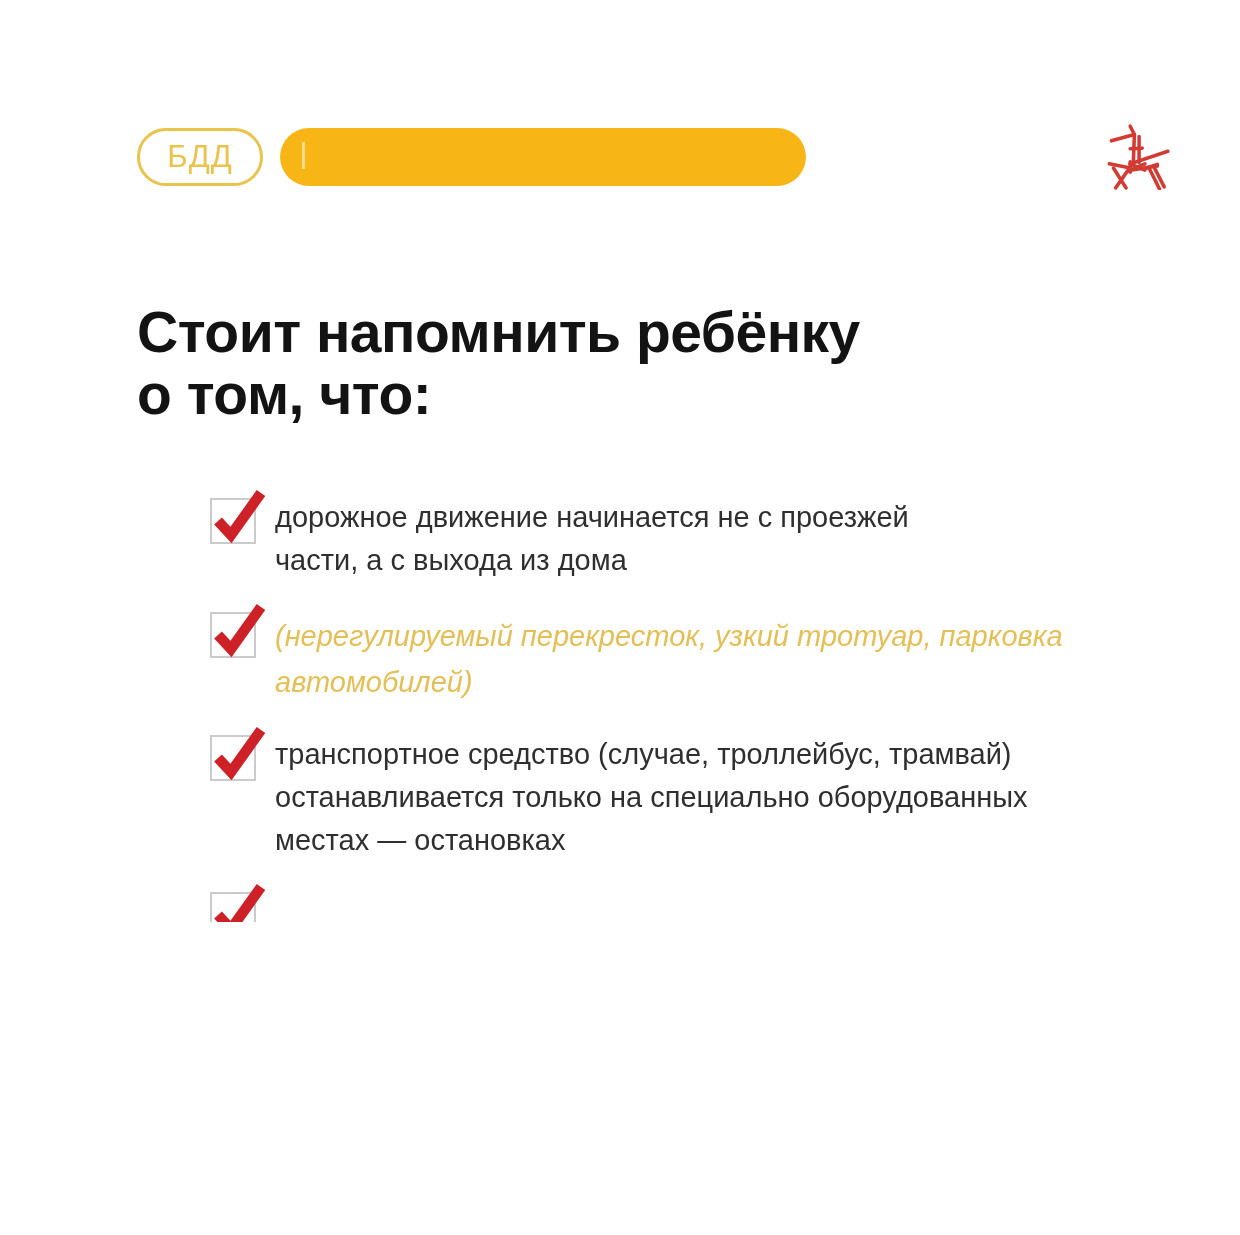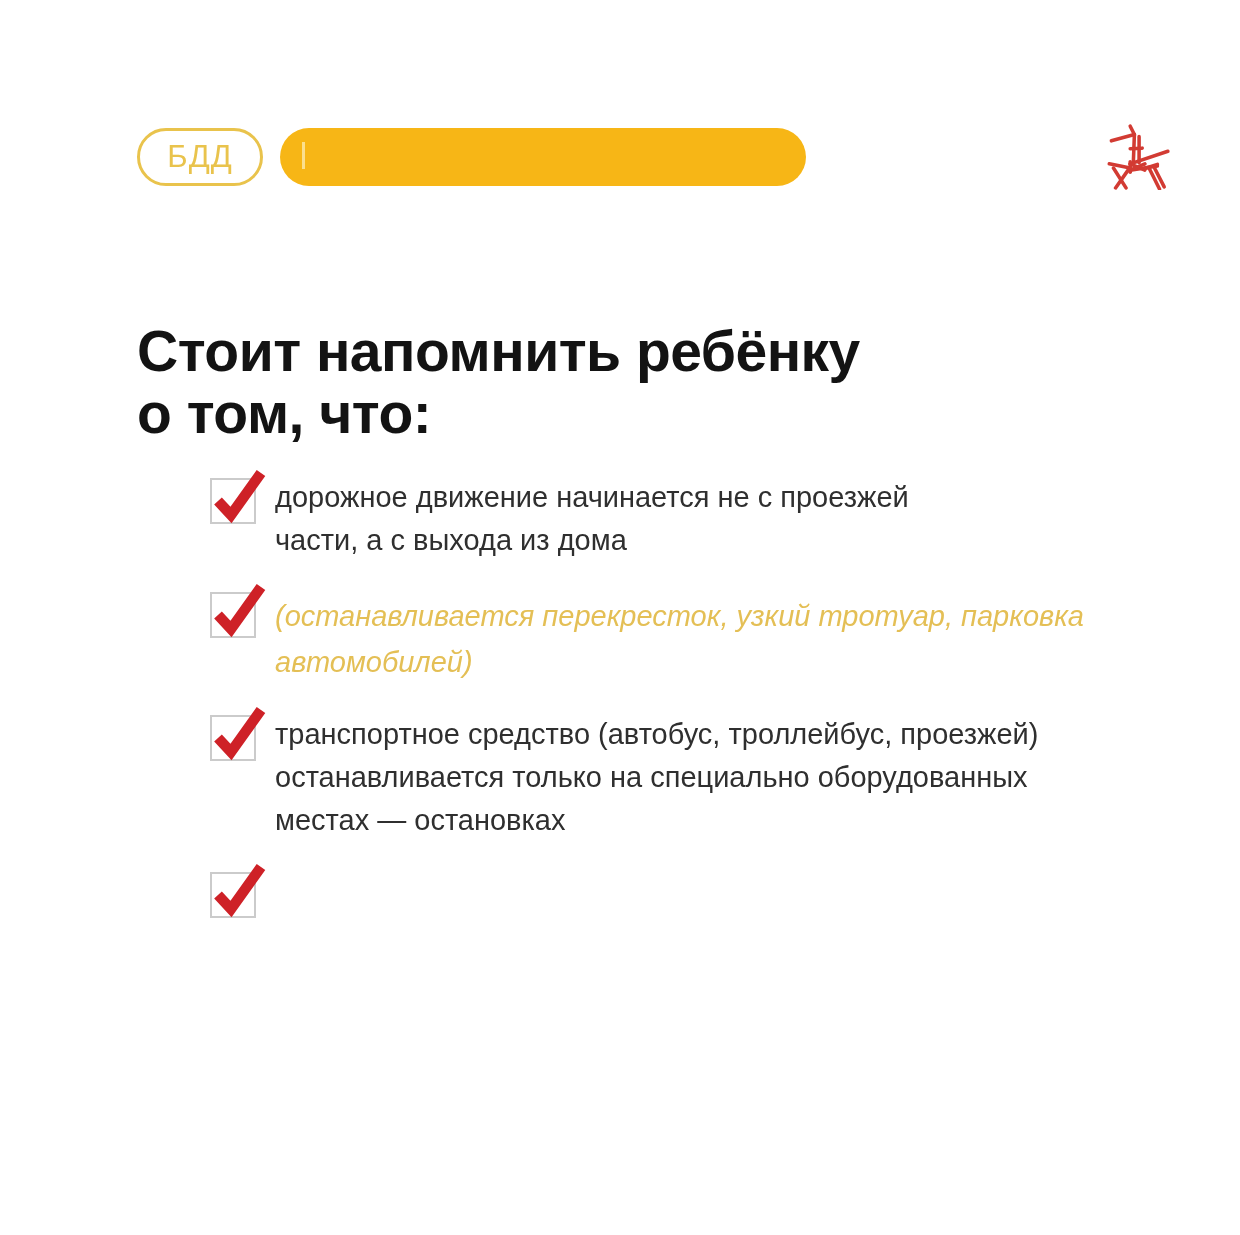--- a/index.html
+++ b/index.html
@@ -42,33 +42,33 @@
   }
   .horse {
     position: absolute;
     left: 1063px; top: 122px;
     width: 68px; height: 68px;
   }
 
   
   .title {
     position: absolute;
-    left: 97px; top: 282px;
+    left: 97px; top: 263px;
     font-size: 57px;
     line-height: 62px;
     font-weight: 700;
     color: #131313;
     letter-spacing: -0.5px;
     white-space: pre-line;
   }
 
   
   .checklist {
     position: absolute;
-    left: 170px; top: 476px;
+    left: 170px; top: 496px;
     width: 980px;
   }
   .check-item {
     display: flex;
     align-items: flex-start;
     margin-bottom: 28px;
   }
   .checkbox {
     position: relative;
     flex: 0 0 46px;
@@ -156,33 +156,33 @@
       </div>
     </div>
 
     <div class="check-item">
       <span class="checkbox">
         <svg width="56" height="60" viewBox="0 0 56 60">
           <path d="M8 34 L21 48 L51 6" fill="none" stroke="#CE2127" stroke-width="10.5" stroke-linecap="butt" stroke-linejoin="miter"></path>
         </svg>
       </span>
       <div class="item-text">
-        <p class="item-note">(останавливается перекресток, узкий тротуар, парковка
+        <p class="item-note">(нерегулируемый перекресток, узкий тротуар, парковка
 автомобилей)</p>
       </div>
     </div>
 
     <div class="check-item">
       <span class="checkbox">
         <svg width="56" height="60" viewBox="0 0 56 60">
           <path d="M8 34 L21 48 L51 6" fill="none" stroke="#CE2127" stroke-width="10.5" stroke-linecap="butt" stroke-linejoin="miter"></path>
         </svg>
       </span>
       <div class="item-text">
-        <p class="item-main">транспортное средство (автобус, троллейбус, проезжей)
+        <p class="item-main">транспортное средство (случае, троллейбус, трамвай)
 останавливается только на специально оборудованных
 местах — остановках</p>
 
       </div>
     </div>
 
     <div class="check-item">
       <span class="checkbox">
         <svg width="56" height="60" viewBox="0 0 56 60">
           <path d="M8 34 L21 48 L51 6" fill="none" stroke="#CE2127" stroke-width="10.5" stroke-linecap="butt" stroke-linejoin="miter"></path>

